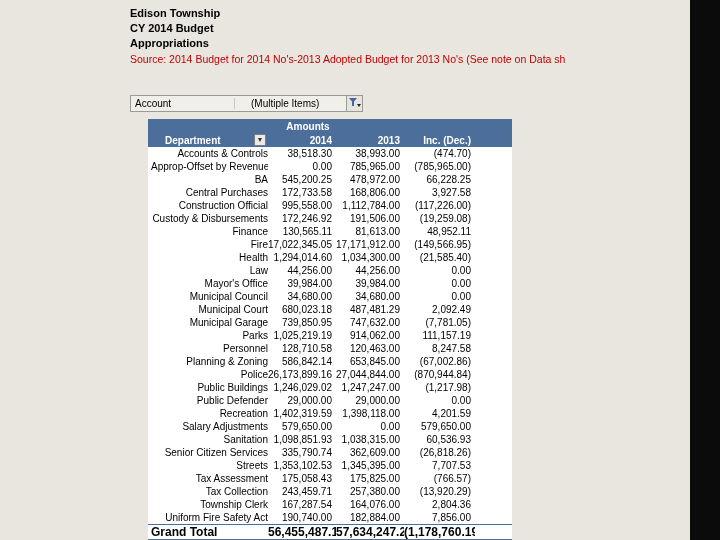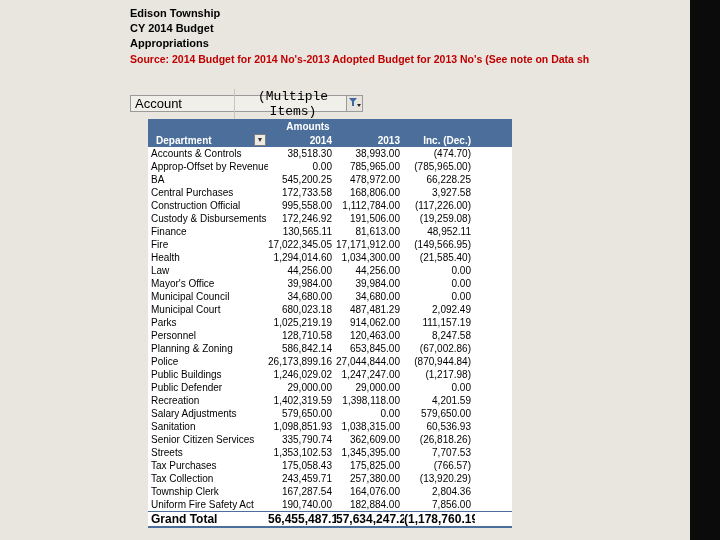--- a/index.html
+++ b/index.html
@@ -10,59 +10,59 @@
     background:#e9e6e0;
     font-family:"Liberation Sans", sans-serif;
     color:#000;
   }
   .stage { position:relative; width:720px; height:540px; }
 
   .titles { position:absolute; left:130px; top:6px; font-size:11px; font-weight:bold; line-height:15px; white-space:nowrap; }
 
   .source {
     position:absolute; left:130px; top:53px; width:590px;
-    font-size:10.5px; font-weight:bold; color:var(--red);
+    font-size:10.5px; font-weight:normal; color:var(--red);
     white-space:nowrap; overflow:hidden;
   }
 
   .filterrow {
     position:absolute; left:130px; top:95px; width:233px; height:17px;
     background:#f1efe9; border:1px solid #9a9a9a;
-    display:flex; align-items:center; font-size:13px;
+    display:flex; align-items:center; font-size:10px;
   }
   .flabel { flex:1; padding-left:4px; }
-  .fvalue { width:112px; text-align:center; border-left:1px solid #c8c6c0; padding-left:5px; cursor:default;font-family:Liberation Mono, monospace; }
+  .fvalue { width:112px; text-align:left; border-left:1px solid #c8c6c0; padding-left:16px; cursor:default; }
   .fbtn {
     width:16px; height:15px; margin-left:auto;
     border-left:1px solid #9a9a9a; background:#e7e4de;
     display:flex; align-items:center; justify-content:center; cursor:pointer;
   }
 
   table.pivot {
     position:absolute; left:148px; top:119px; width:364px;
     border-collapse:collapse; table-layout:fixed;
   }
   .pivot th, .pivot td { padding:0; overflow:hidden; white-space:nowrap; }
   th.amounts {
     background:var(--accent); color:#fff; font-size:10px; font-weight:bold;
     height:14px; text-align:center; padding-right:44px;
   }
   th.colhead {
     background:var(--accent); color:#fff; font-size:10px; font-weight:bold;
     height:14px; position:relative;
   }
-  th.colhead.dept { text-align:left; padding-left:8px; }
+  th.colhead.dept { text-align:left; padding-left:17px; }
   th.colhead.num { text-align:right; padding-right:4px; }
   .dd-btn {
     position:absolute; right:2px; top:1px; width:12px; height:12px;
     background:#edebe6; border:1px solid #7d7d7d; border-radius:1px;
     font-size:7px; line-height:10px; color:#333; text-align:center; cursor:pointer;
   }
   .pivot tbody td { background:#fff; font-size:10px; height:13px; line-height:13px; }
-  .pivot tbody td.dept { text-align:left; padding-left:3px; }
+  .pivot tbody td.dept { text-align:right; padding-left:3px; }
   .pivot tbody td.num  { text-align:right; padding-right:4px; }
   .pivot tfoot td {
     background:#fff; font-size:12px; font-weight:bold; height:15px; line-height:14px;
     border-top:1px solid var(--accent); border-bottom:2px solid var(--accent);
   }
   .pivot tfoot td.dept { text-align:left; padding-left:3px; }
   .pivot tfoot td.num  { text-align:left; padding-right:4px; }
 
   .right-strip { position:absolute; right:0; top:0; width:30px; height:540px; background:#0b0b0b; z-index:5; }
 </style>
@@ -199,20 +199,27 @@
     <td></td>
   </tr>
         <tr>
     <td class="dept">Municipal Court</td>
     <td class="num">680,023.18</td>
     <td class="num">487,481.29</td>
     <td class="num">2,092.49</td>
     <td></td>
   </tr>
         <tr>
+    <td class="dept">Municipal Garage</td>
+    <td class="num">739,850.95</td>
+    <td class="num">747,632.00</td>
+    <td class="num">(7,781.05)</td>
+    <td></td>
+  </tr>
+        <tr>
     <td class="dept">Parks</td>
     <td class="num">1,025,219.19</td>
     <td class="num">914,062.00</td>
     <td class="num">111,157.19</td>
     <td></td>
   </tr>
         <tr>
     <td class="dept">Personnel</td>
     <td class="num">128,710.58</td>
     <td class="num">120,463.00</td>
@@ -276,21 +283,21 @@
     <td></td>
   </tr>
         <tr>
     <td class="dept">Streets</td>
     <td class="num">1,353,102.53</td>
     <td class="num">1,345,395.00</td>
     <td class="num">7,707.53</td>
     <td></td>
   </tr>
         <tr>
-    <td class="dept">Tax Purchases</td>
+    <td class="dept">Tax Assessment</td>
     <td class="num">175,058.43</td>
     <td class="num">175,825.00</td>
     <td class="num">(766.57)</td>
     <td></td>
   </tr>
         <tr>
     <td class="dept">Tax Collection</td>
     <td class="num">243,459.71</td>
     <td class="num">257,380.00</td>
     <td class="num">(13,920.29)</td>

